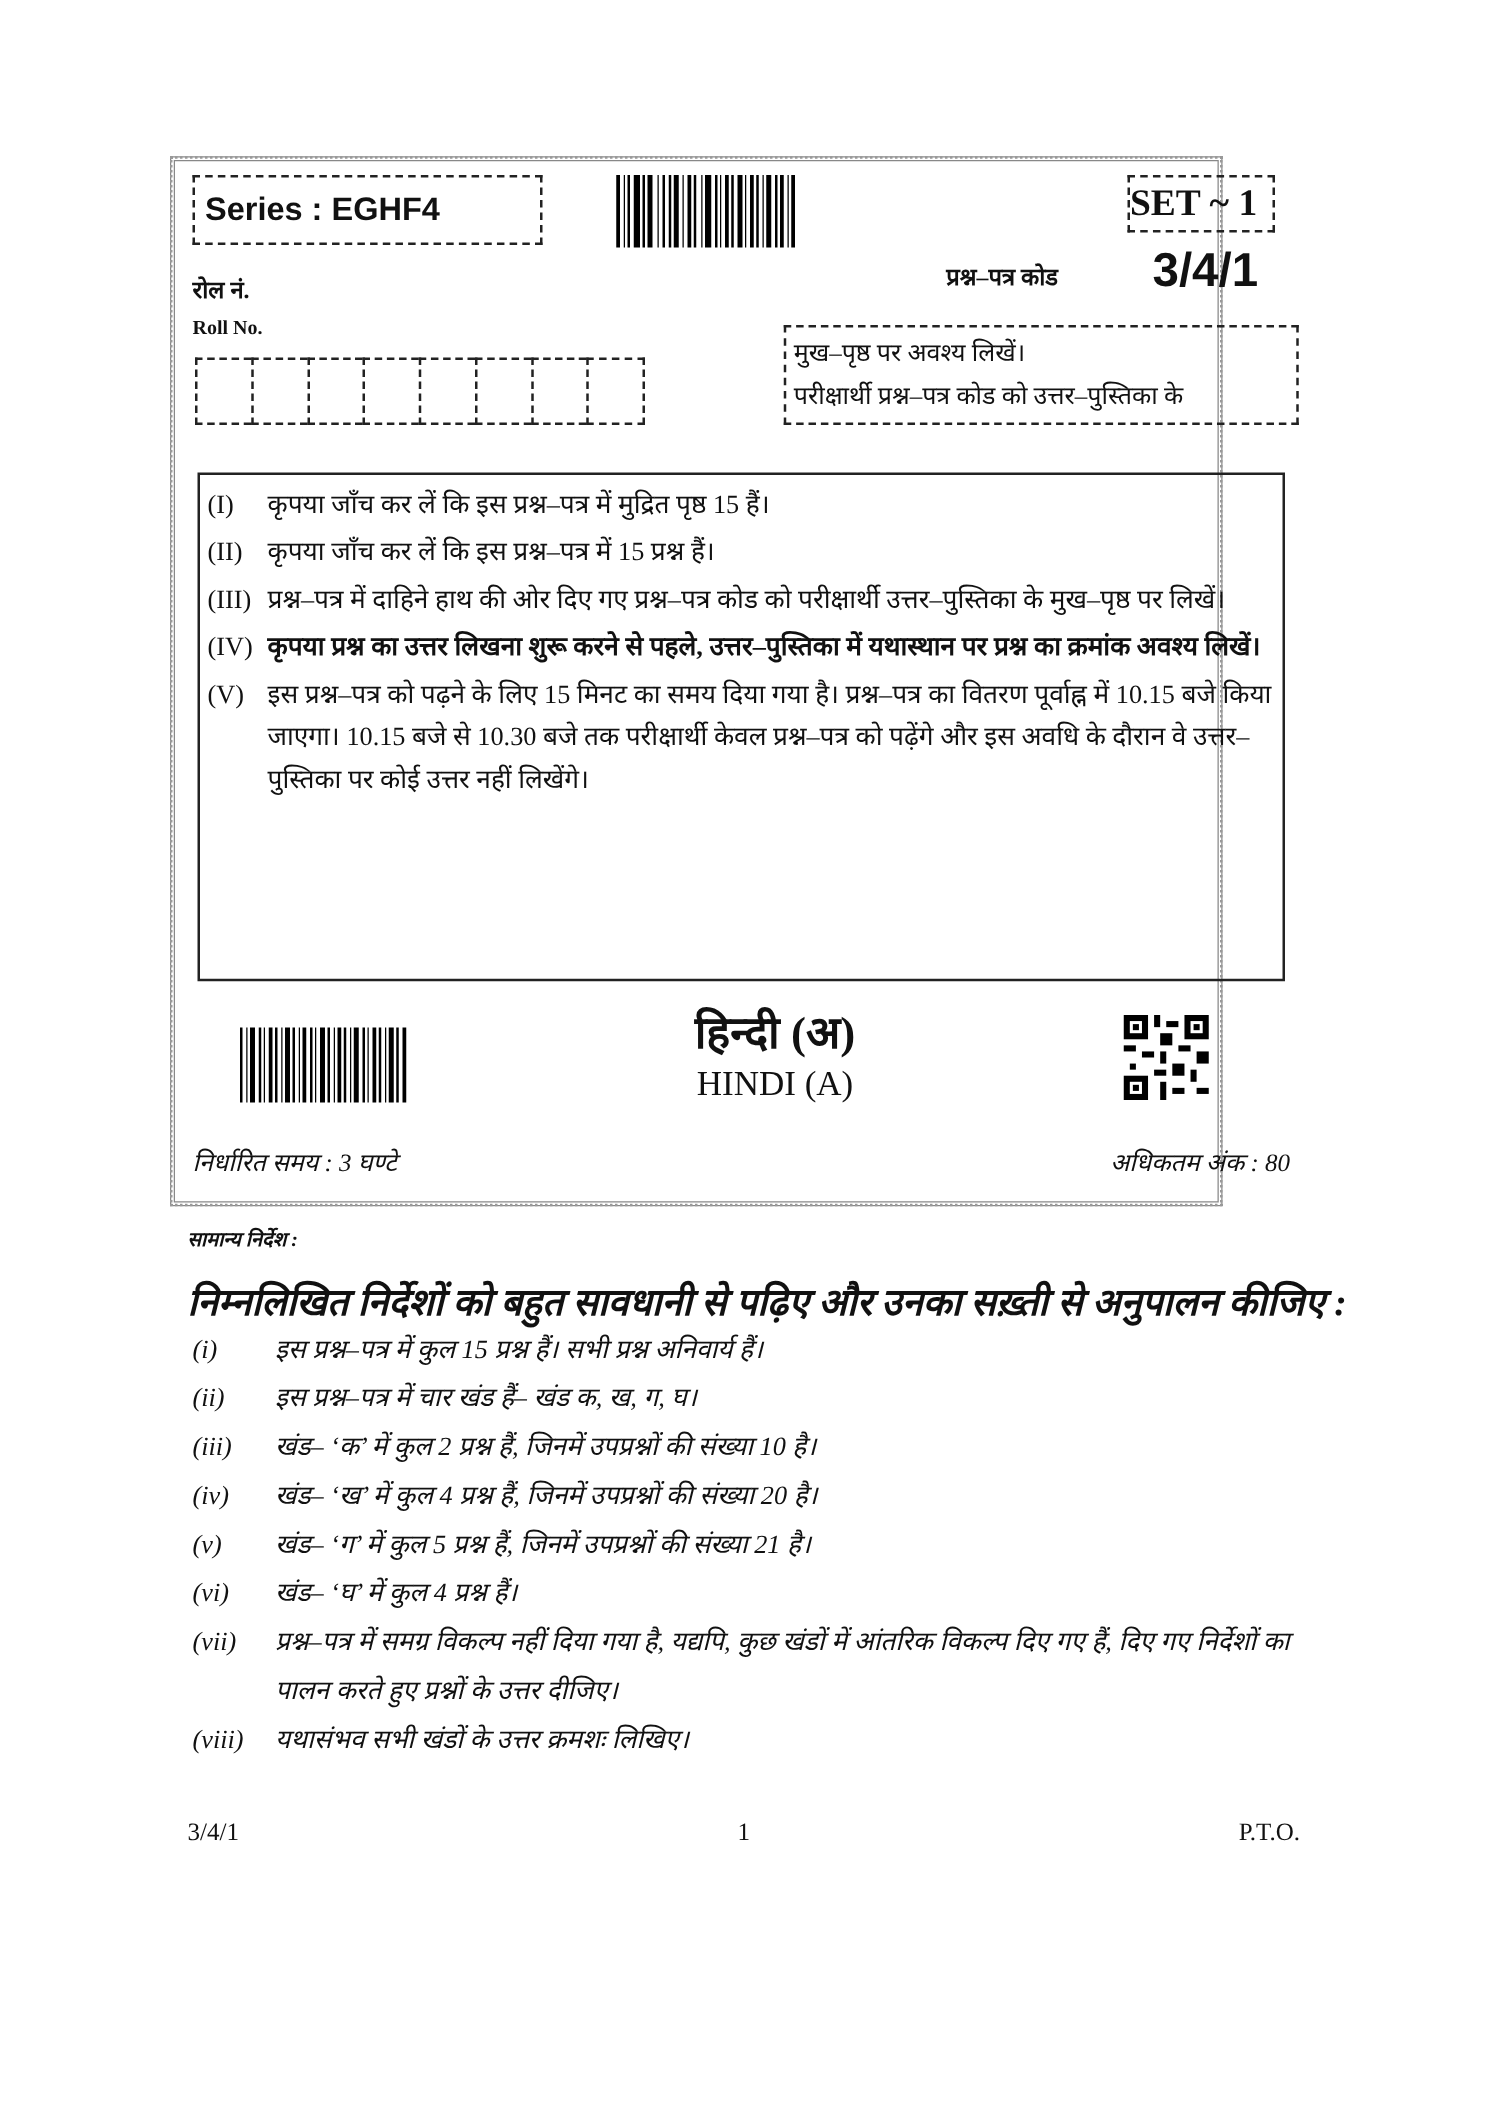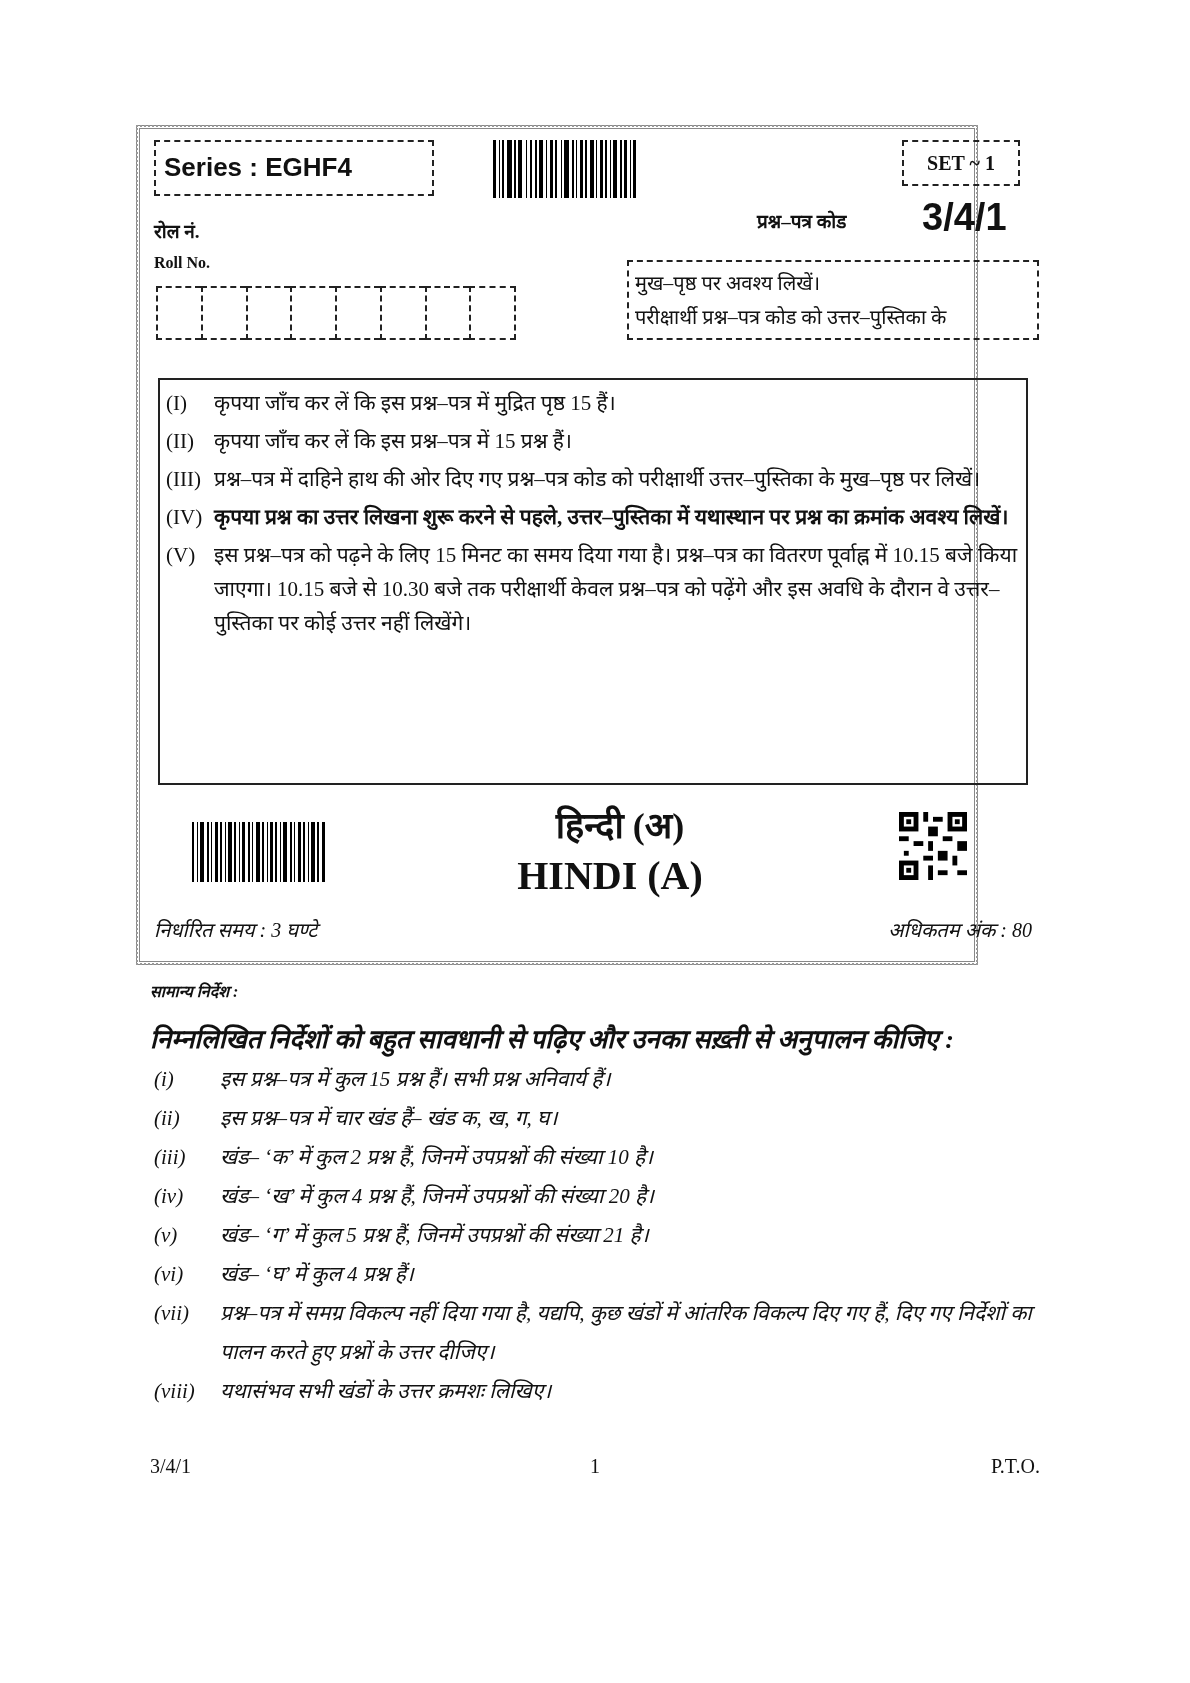--- a/index.html
+++ b/index.html
@@ -12,46 +12,46 @@
            background-image:none; }
   .frame::before { content:""; position:absolute; inset:-4px;
            border:2px dotted #999; pointer-events:none; }
   .dash-box { border:2px dashed #222; box-sizing:border-box; }
   .series { left:154px; top:140px; width:280px; height:56px;
             font-family:"Liberation Sans",sans-serif; font-weight:bold; font-size:26px;
             padding:10px 0 0 8px; }
   .barcode { display:flex; align-items:stretch; gap:0; }
   .barcode span { display:block; background:#000; height:100%; }
   .set { left:902px; top:140px; width:118px; height:46px;
-         font-weight:bold; font-size:20px; text-align:center; line-height:42px; }
+         font-weight:bold; font-size:30px; text-align:left; line-height:42px; }
   .code-label { left:757px; top:208px; font-size:19px; font-weight:bold; }
   .code-val { left:922px; top:196px; font-family:"Liberation Sans",sans-serif;
               font-weight:bold; font-size:38px; }
   .roll-hi { left:154px; top:218px; font-size:19px; font-weight:bold; }
   .roll-en { left:154px; top:254px; font-size:16px; font-weight:bold; }
   .roll-boxes { left:156px; top:286px; width:360px; height:54px; display:flex; }
   .roll-boxes div { flex:1; border:2px dashed #222; border-right:none; box-sizing:border-box; }
   .roll-boxes div:last-child { border-right:2px dashed #222; }
   .instr-box { left:627px; top:260px; width:412px; height:80px;
                font-size:20px; line-height:34px; padding:4px 6px; }
   .note-box { left:158px; top:378px; width:870px; height:407px; border:2px solid #222;
               box-sizing:border-box; padding:6px 6px; font-size:21px; }
   .note-title { font-weight:bold; font-size:21px; margin-bottom:6px; }
   .note-row { display:flex; line-height:34px; margin-bottom:4px; }
   .note-num { width:48px; flex:none; }
   .bold-row { font-weight:bold; }
   .title-hi { left:470px; top:800px; width:300px; text-align:center;
               font-size:36px; font-weight:bold; }
-  .title-en { left:460px; top:852px; width:300px; text-align:center;
-              font-size:40px; font-weight:bold; }
+  .title-en { left:470px; top:852px; width:300px; text-align:center;
+              font-size:28px; font-weight:normal; }
   .qr { left:898px; top:812px; width:70px; height:68px; }
   .time { left:154px; top:916px; font-style:italic; font-size:20px; }
   .marks { right:158px; top:916px; font-style:italic; font-size:20px; }
   .gen-title { left:150px; top:980px; font-style:italic; font-weight:bold; font-size:16px; }
-  .gen-sub { left:150px; top:1020px; font-style:italic; font-weight:bold; font-size:26px; }
+  .gen-sub { left:150px; top:1020px; font-style:italic; font-weight:bold; font-size:30px; }
   .gen-list { left:150px; top:1060px; width:900px; font-style:italic; font-size:21px; }
   .gen-row { display:flex; line-height:39px; }
   .gen-num { width:66px; flex:none; padding-left:4px; }
   .footer-l { left:150px; top:1455px; font-size:20px; }
   .footer-c { left:590px; top:1455px; font-size:20px; }
   .footer-r { right:150px; top:1455px; font-size:20px; }
 </style>
 </head>
 <body>
 

